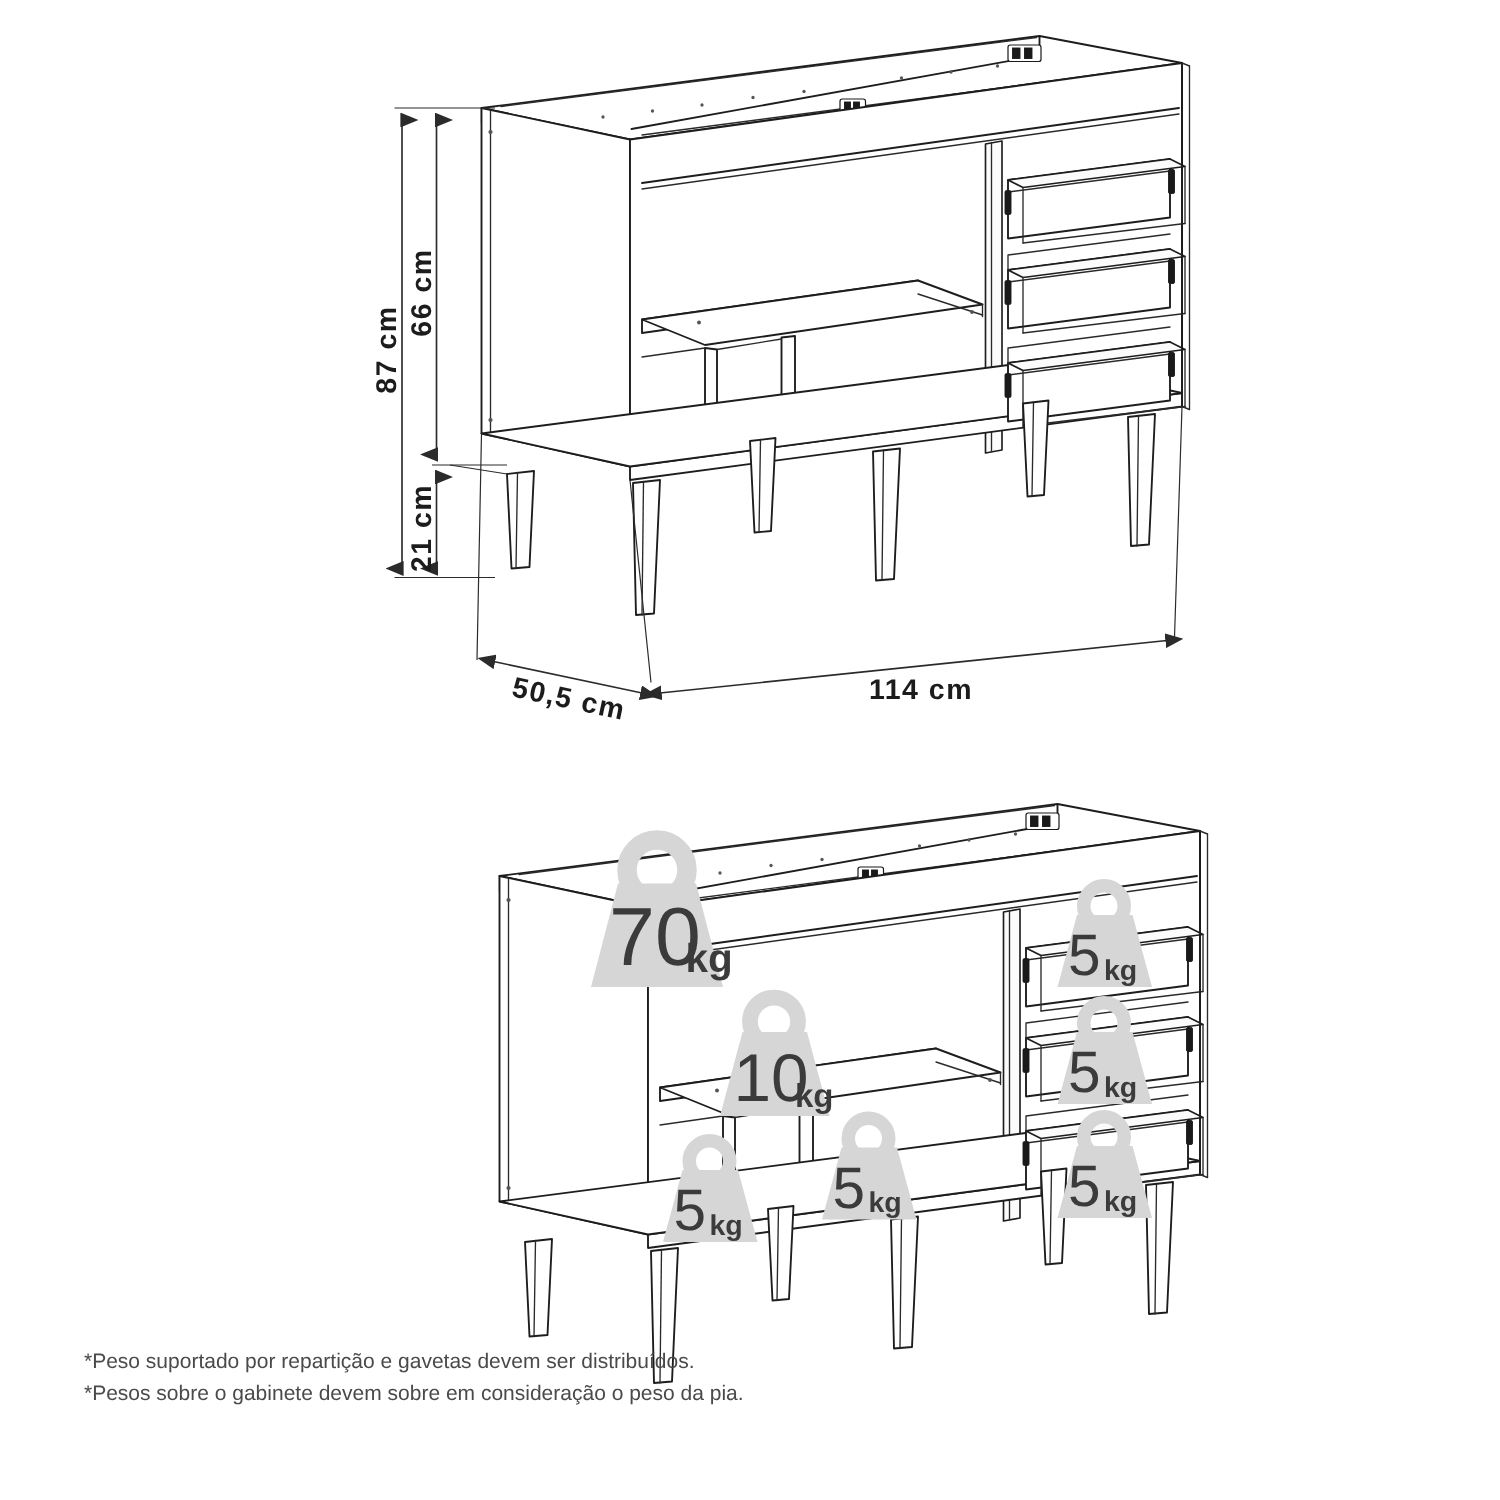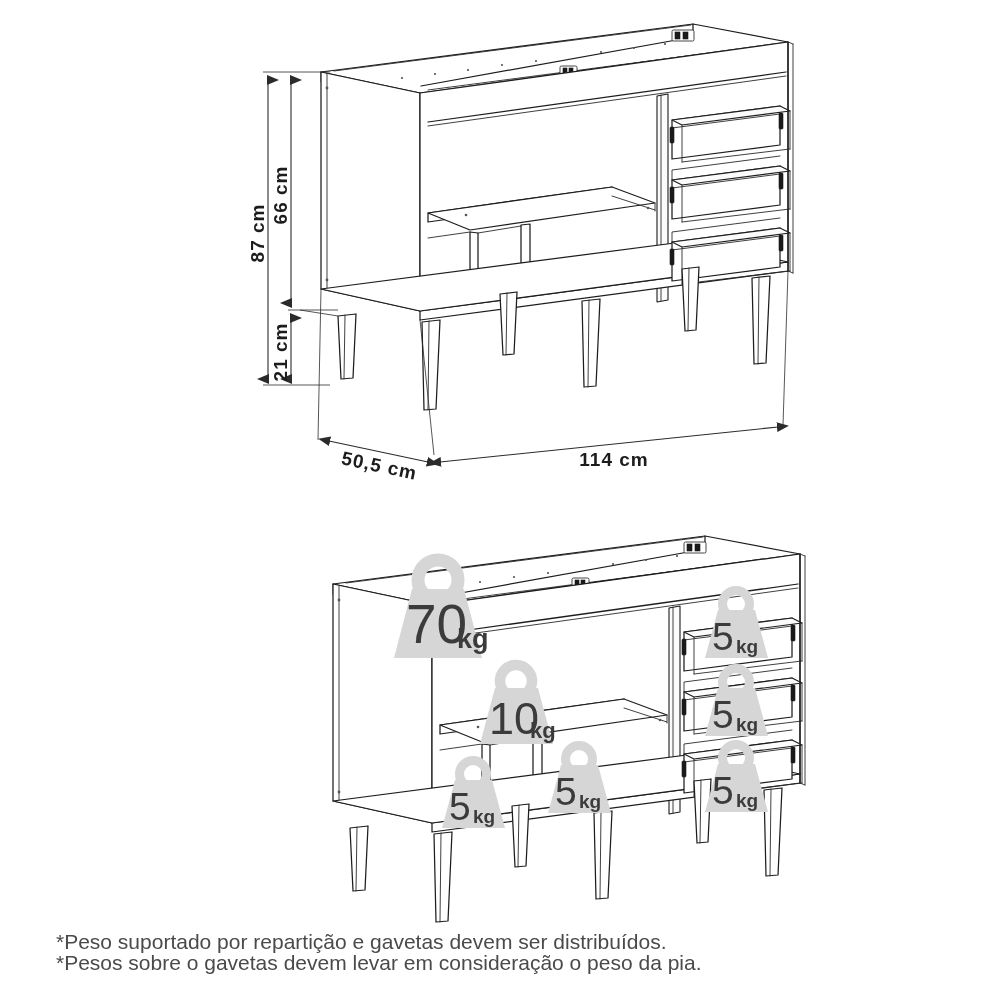--- a/index.html
+++ b/index.html
@@ -36,22 +36,22 @@
     font-family:"Liberation Sans","DejaVu Sans",sans-serif;
     fill:#3b3b3b;font-weight:400;
   }
   .badge-unit{
     font-family:"Liberation Sans","DejaVu Sans",sans-serif;
     fill:#3b3b3b;font-weight:700;
   }
 
   
   #notes{
-    position:absolute;left:56px;top:931px;width:900px;
-    font-size:21px;line-height:21px;color:#4a4a4a;font-weight:400;
+    position:absolute;left:56px;top:897px;width:900px;
+    font-size:14px;line-height:21px;color:#4a4a4a;font-weight:400;
     white-space:nowrap;
   }
   #notes div{margin:0;padding:0;}
 </style>
 </head>
 <body>
 
 <div id="sheet">
 
   <svg class="figure" id="fig1" viewBox="0 0 1000 1000">
@@ -372,16 +372,16 @@
         <circle class="badge-ring" cx="724" cy="246" r="13.5" stroke-width="9"></circle>
         <text class="badge-num" x="700" y="292" font-size="39">5</text>
         <text class="badge-unit" x="724" y="295" font-size="19">kg</text>
       </g>
 
     </g>
   </svg>
 
   <div id="notes">
     <div>*Peso suportado por repartição e gavetas devem ser distribuídos.</div>
-    <div>*Pesos sobre o gavetas devem levar em consideração o peso da pia.</div>
+    <div>*Pesos sobre o gabinete devem sobre em consideração o peso da pia.</div>
   </div>
 
 </div>
 
 </body></html>

